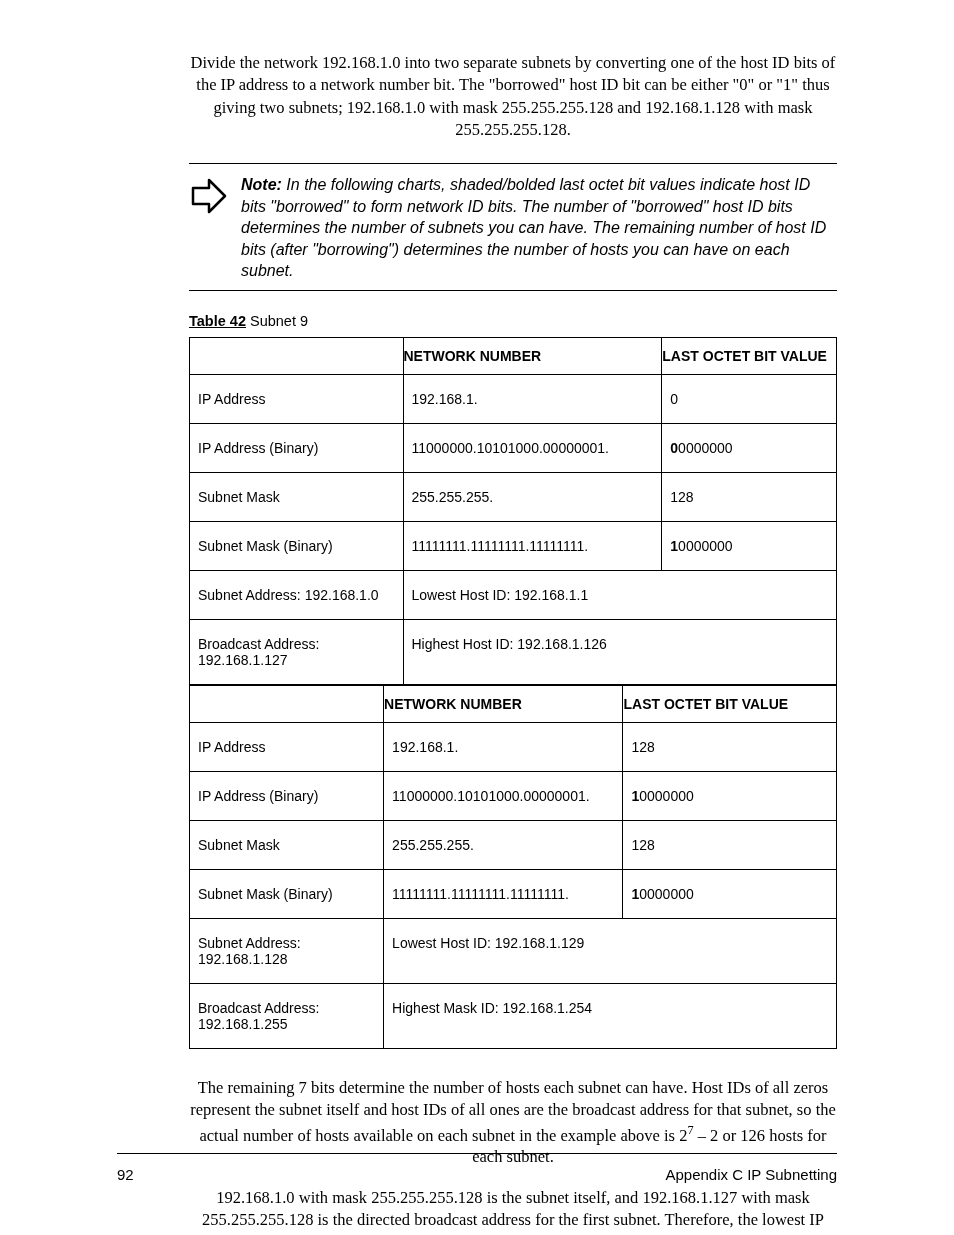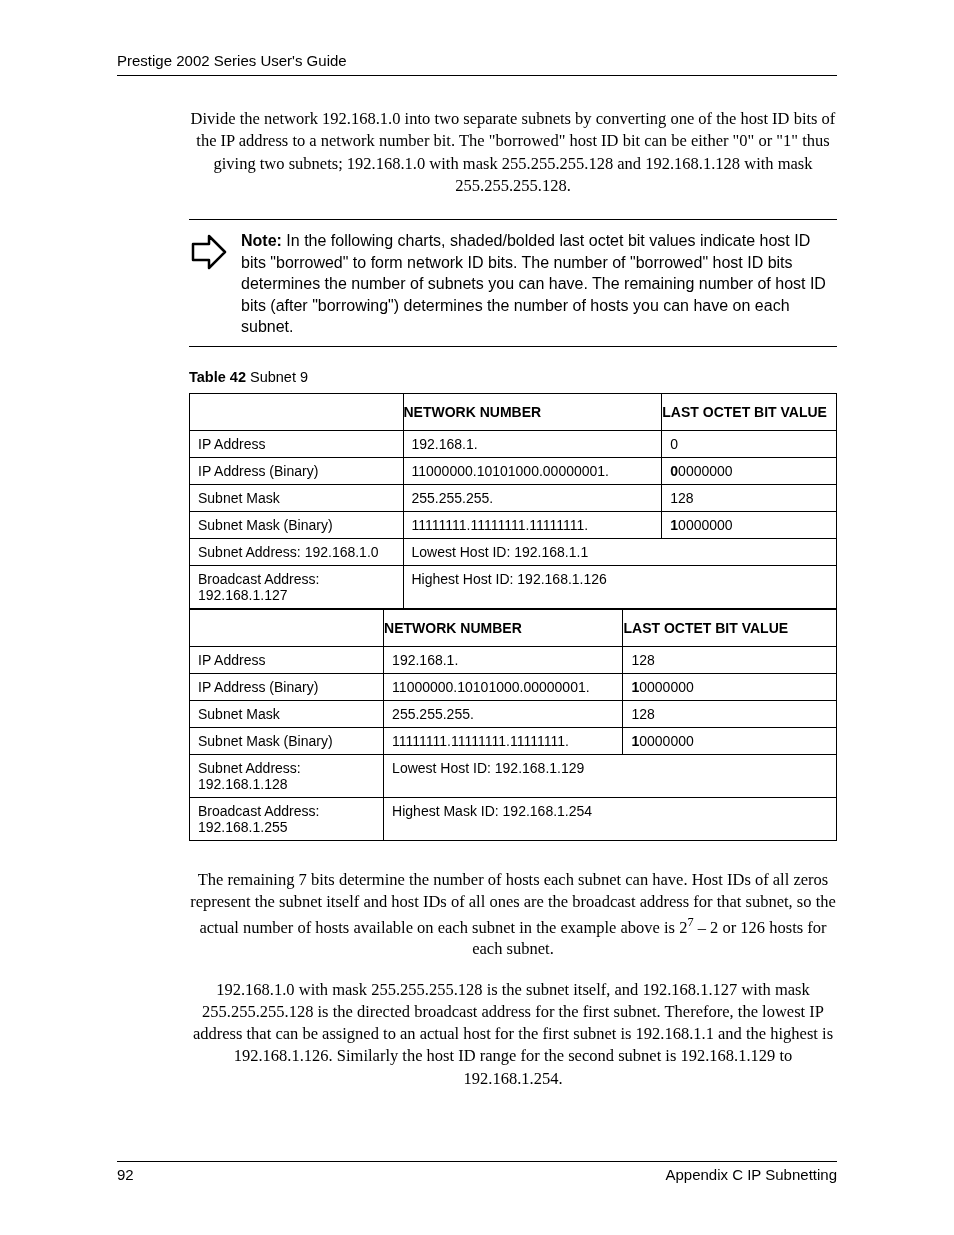--- a/index.html
+++ b/index.html
@@ -36,20 +36,21 @@
     margin-top: 22px;
     margin-bottom: 6px;
     margin-left: 72px;
   }
   .note-row {
     display: flex;
     align-items: flex-start;
     gap: 12px;
     padding: 4px 0 8px 0;
     margin-left: 72px;
+    font-style: italic;
   }
   .note-icon {
     width: 40px;
     flex-shrink: 0;
     margin-top: 2px;
   }
   .note-text {
     font-family: Arial, Helvetica, sans-serif;
     font-size: 16px;
     line-height: 1.35;
@@ -60,59 +61,58 @@
     margin-bottom: 22px;
     margin-left: 72px;
   }
   .table-caption {
     font-family: Arial, Helvetica, sans-serif;
     font-size: 14.5px;
     margin-bottom: 8px;
     margin-top: 18px;
     margin-left: 72px;
   }
-  .table-caption b { font-weight: bold; }
+  .table-caption b { font-weight: bold; text-decoration: underline; }
   table.subnet {
     border-collapse: collapse;
     width: calc(100% - 72px);
     margin-left: 72px;
     font-family: Arial, Helvetica, sans-serif;
     font-size: 14px;
   }
   table.subnet th, table.subnet td {
     border: 1px solid #000;
-    padding: 5px 8px;
+    padding: 16px 8px;
     text-align: left;
     vertical-align: top;
   }
   table.subnet th {
     font-weight: bold;
     padding: 10px 0;
   }
   .footer {
     position: absolute;
     left: 117px;
     right: 117px;
     bottom: 52px;
     border-top: 1px solid #000;
-    padding-top: 4px;
+    padding-top: 12px;
     font-family: Arial, Helvetica, sans-serif;
     font-size: 15px;
     display: flex;
     justify-content: space-between;
     gap: 10px;
   }
   .sup { vertical-align: super; font-size: 0.75em; }
 </style>
 </head>
 <body>
 
 <div class="page">
 
-  <div class="running-head">Prestige 2002 Series User's Guide</div>
 
   <p class="body-para">Divide the network 192.168.1.0 into two separate subnets by converting one of the host ID bits of the IP address to a network number bit. The "borrowed" host ID bit can be either "0" or "1" thus giving two subnets; 192.168.1.0 with mask 255.255.255.128 and 192.168.1.128 with mask 255.255.255.128.</p>
 
   <div class="note-top-rule"></div>
   <div class="note-row">
     <div class="note-icon">
       <svg viewBox="0 0 40 40" width="40" height="40">
         <path d="M4 12 H20 V4 L36 20 L20 36 V28 H4 Z" fill="#fff" stroke="#000" stroke-width="2.5" stroke-linejoin="round"></path>
       </svg>
     </div>

